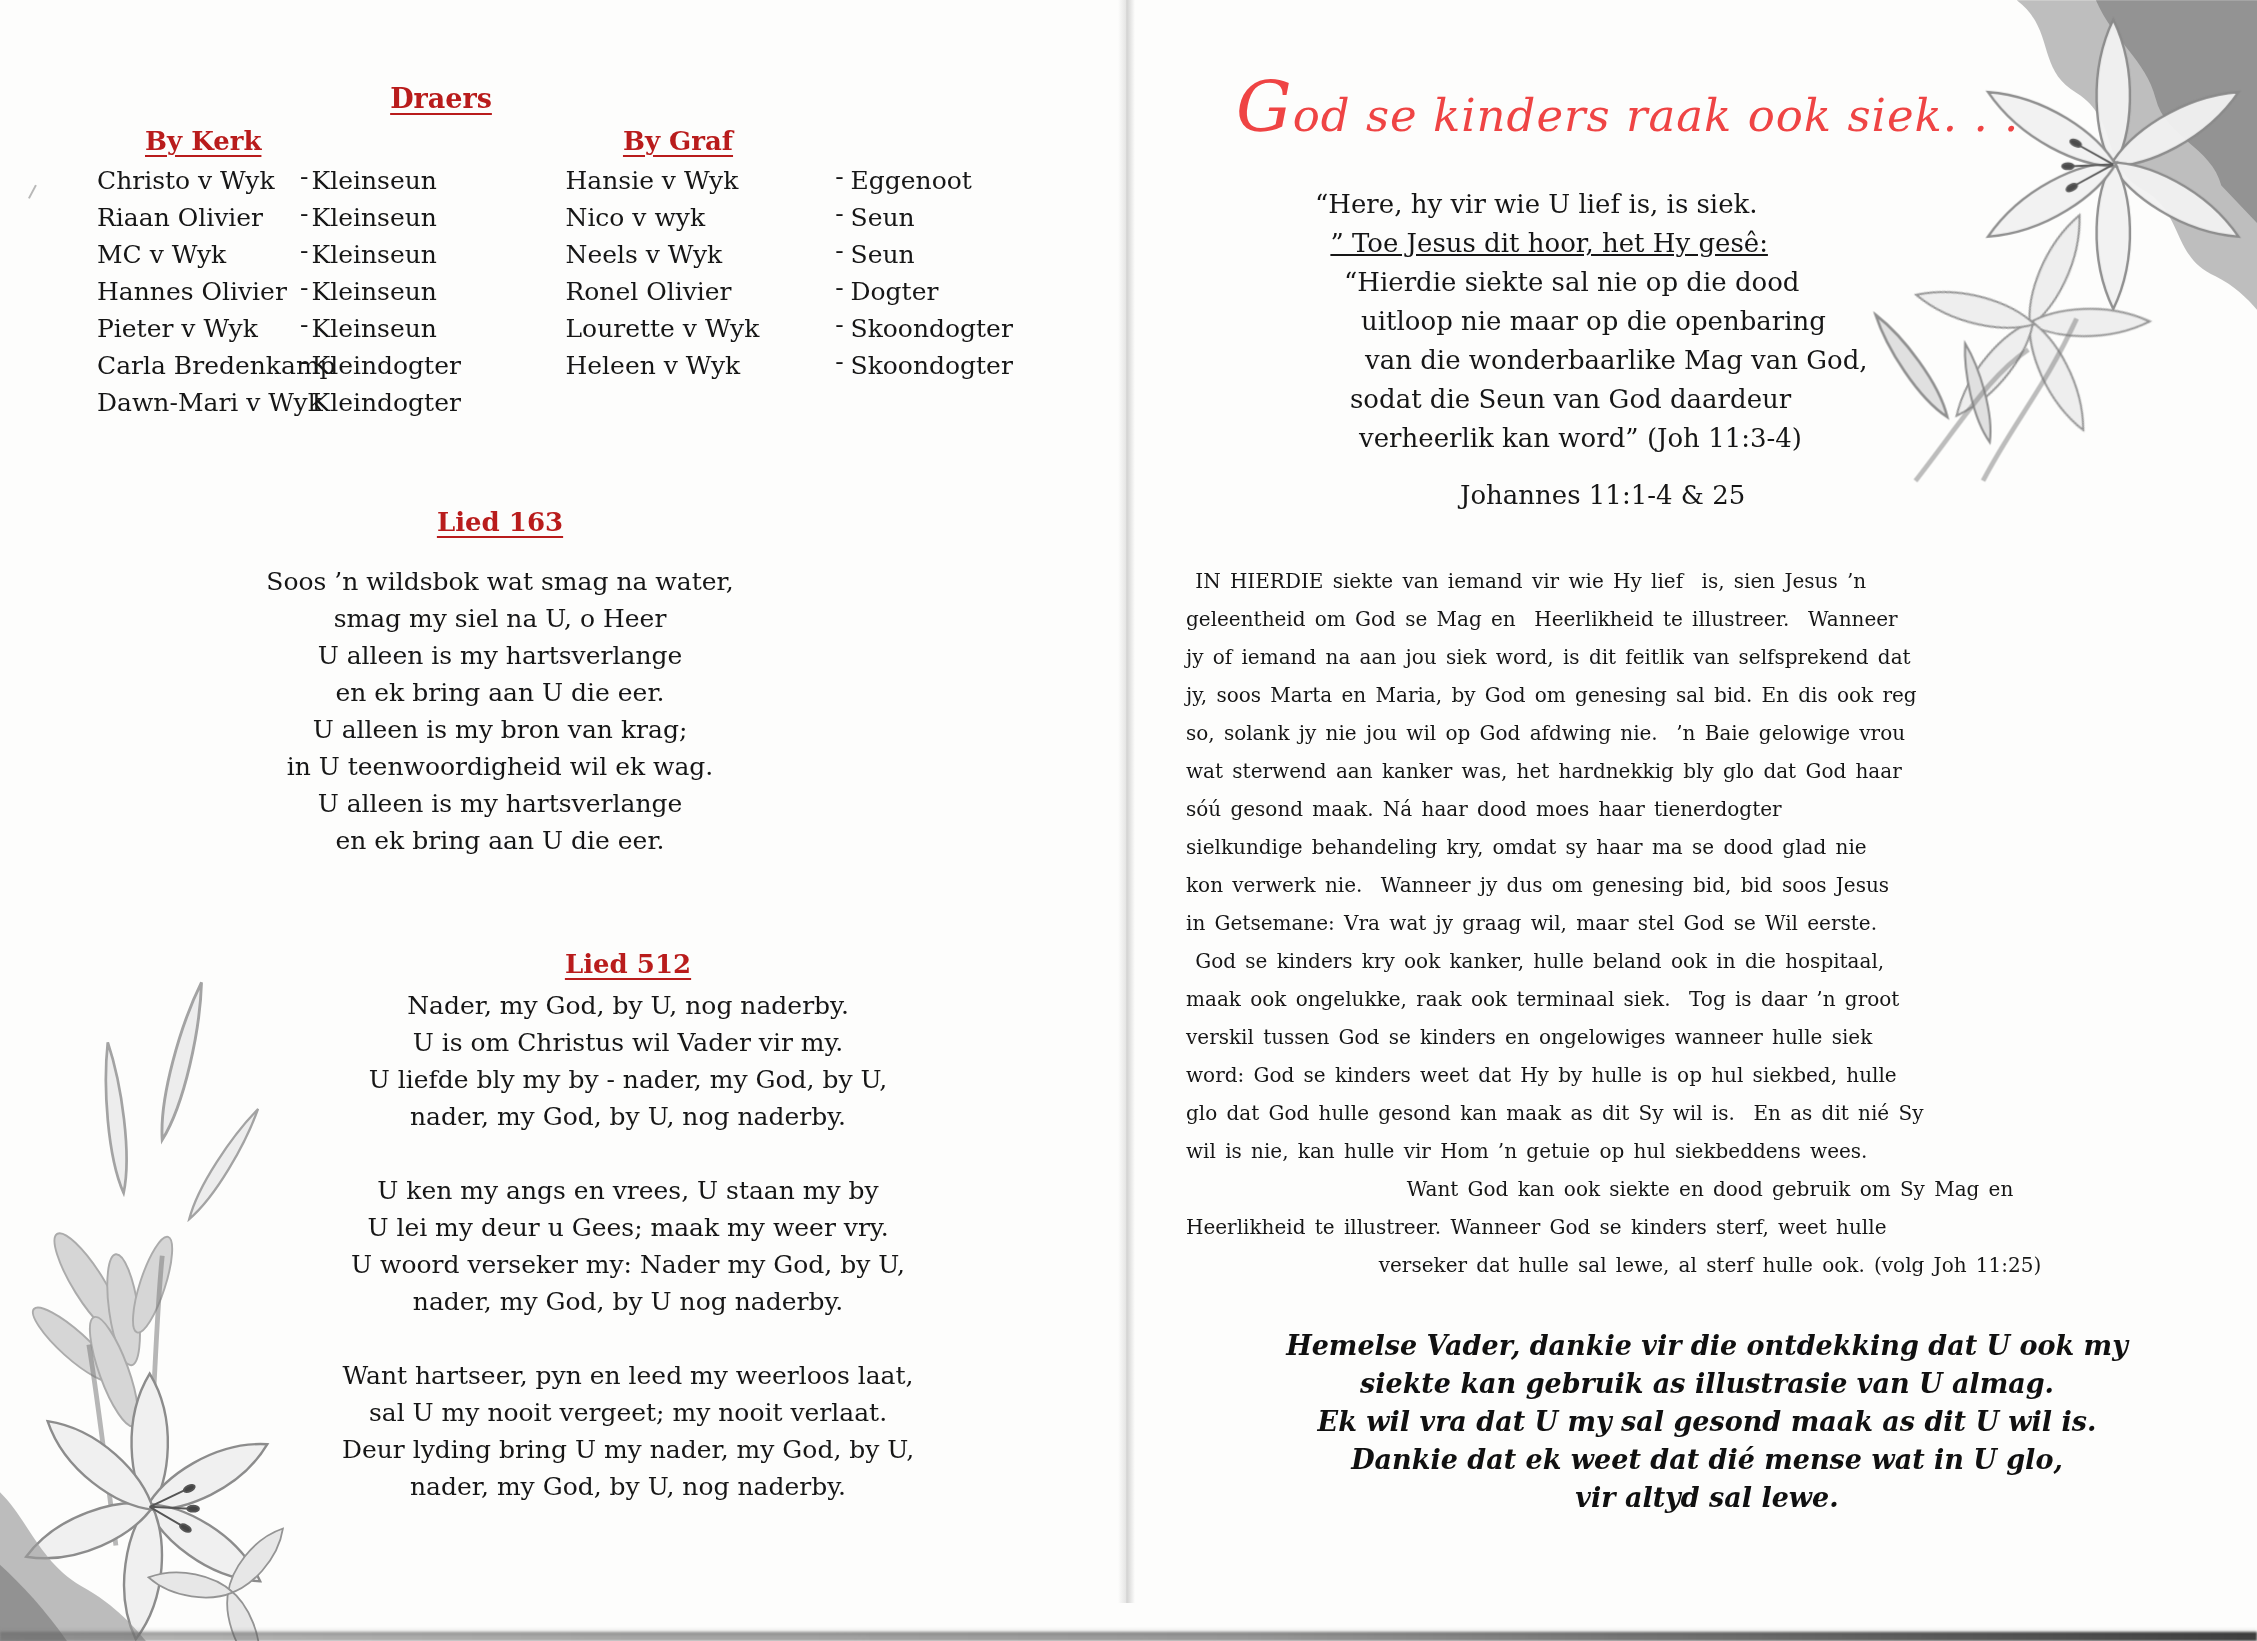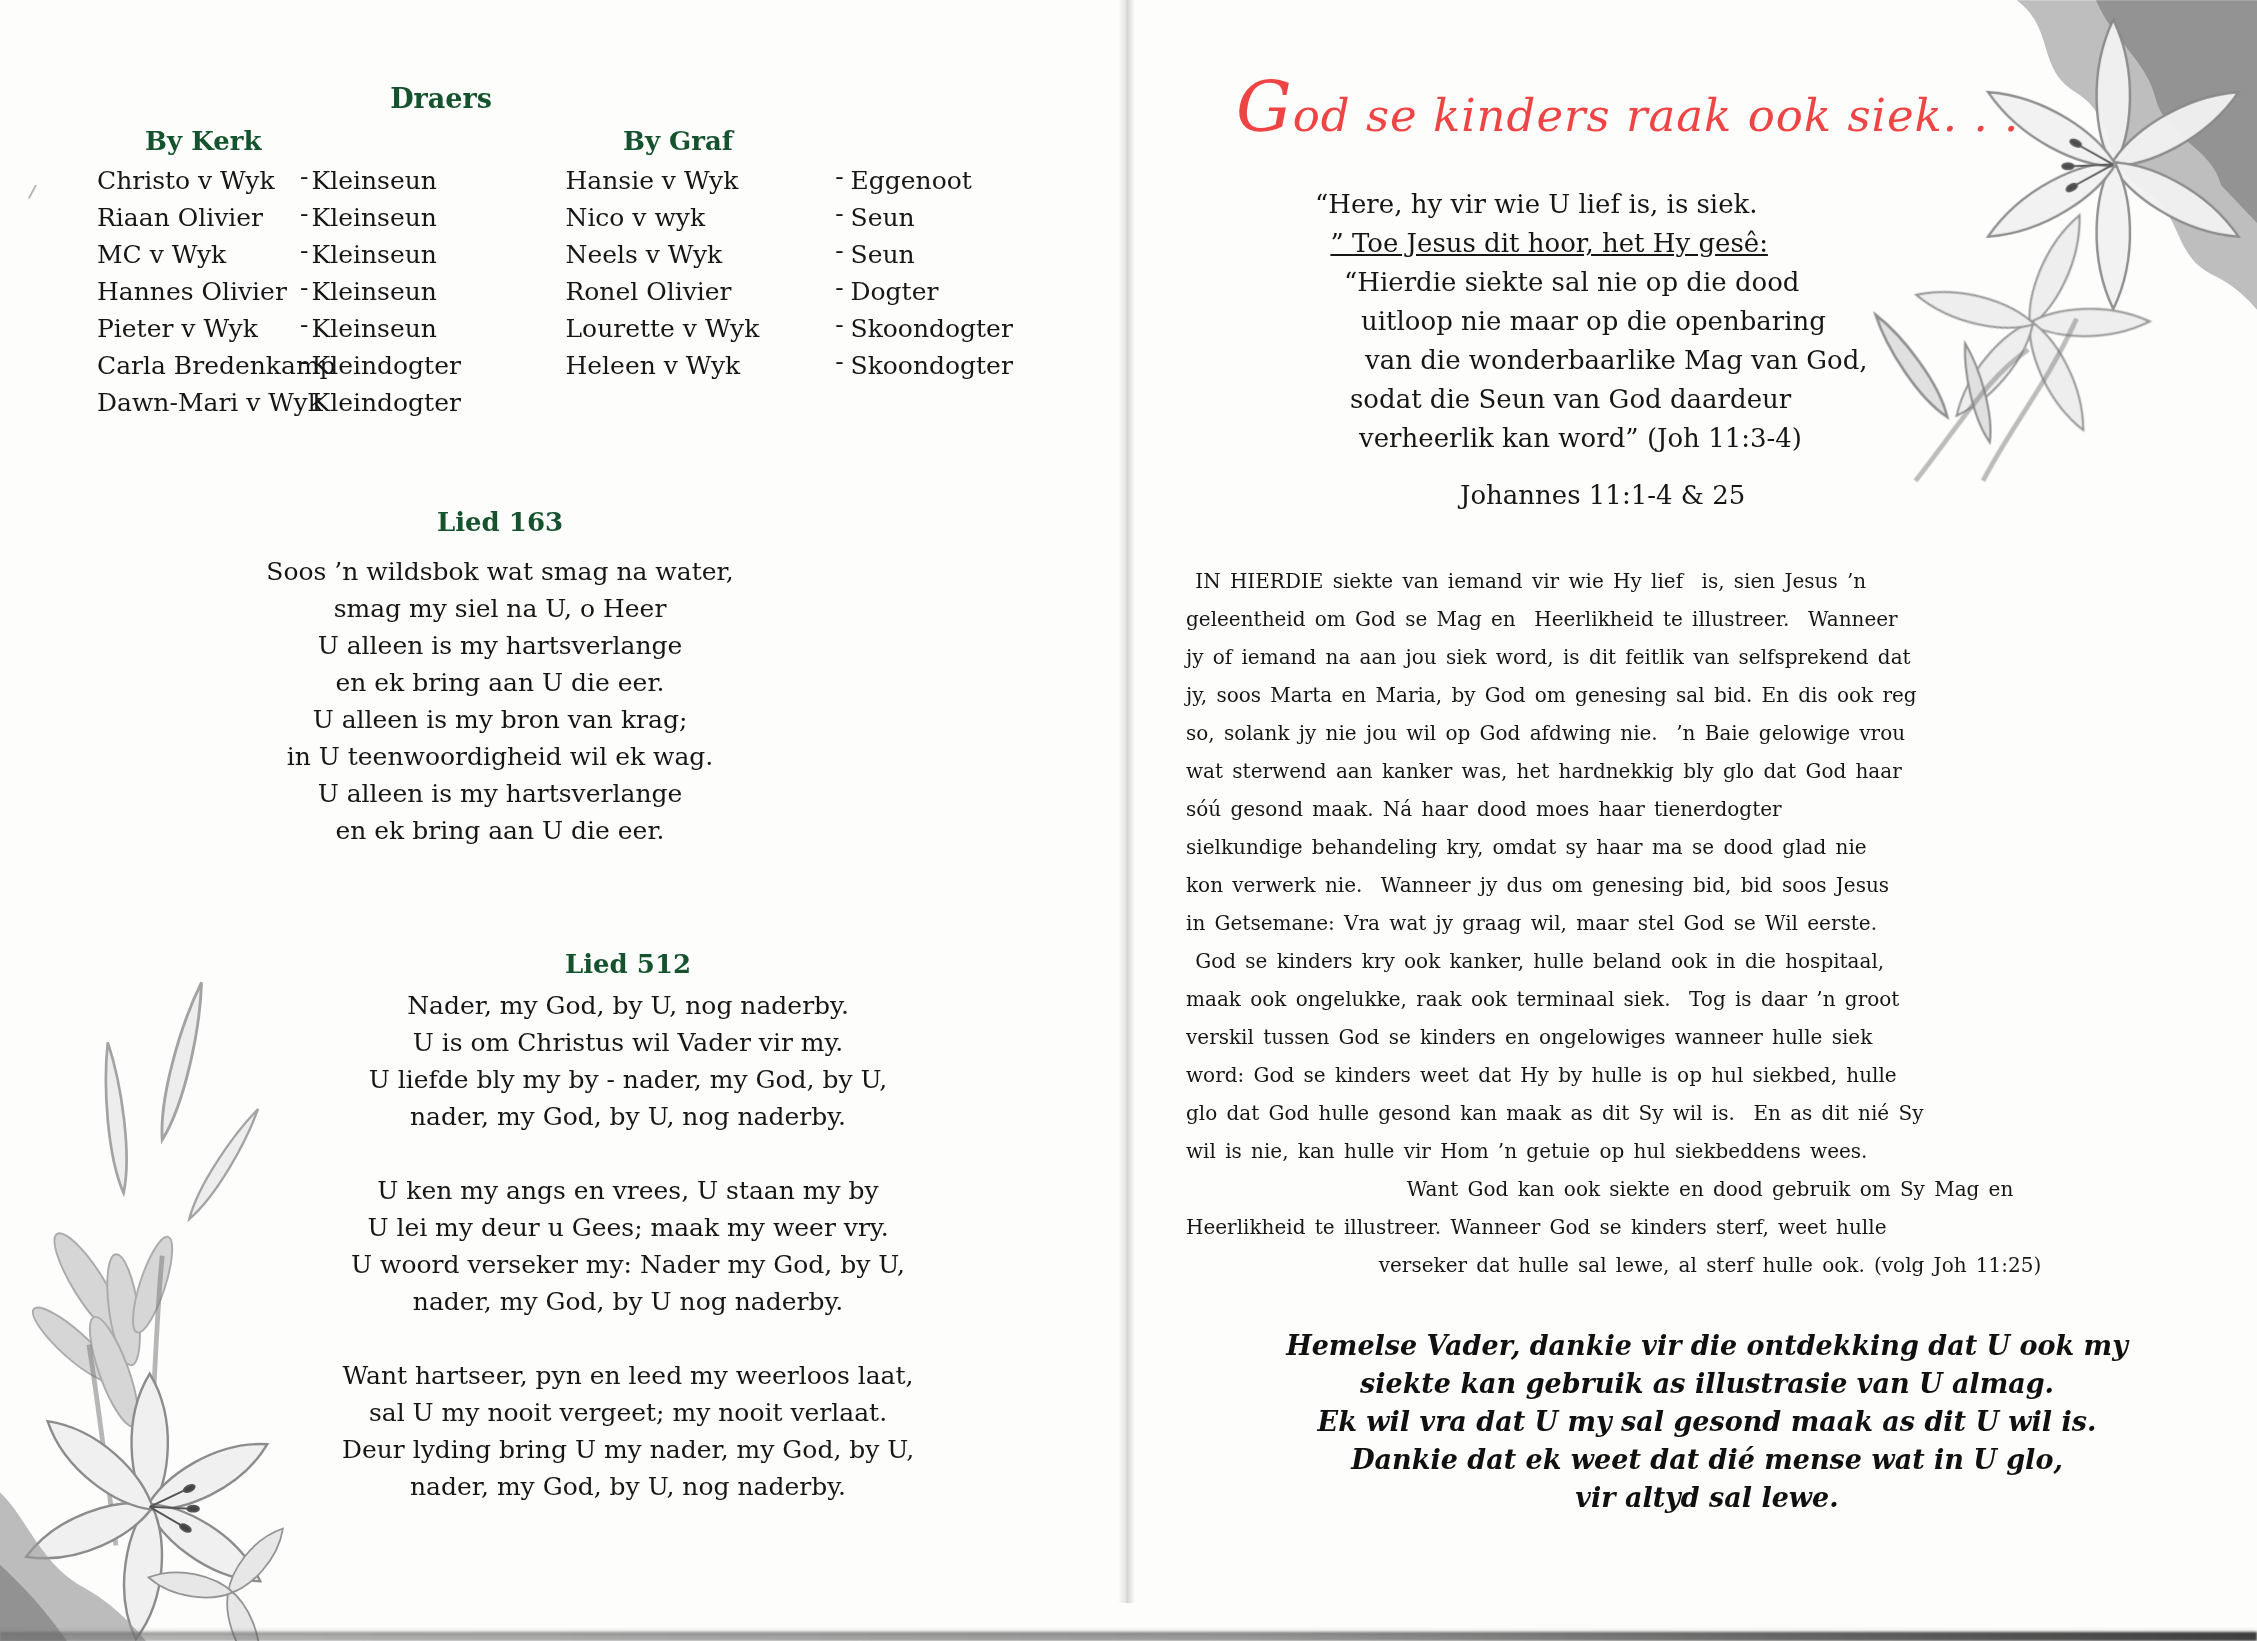--- a/index.html
+++ b/index.html
@@ -7,39 +7,39 @@
     position:relative; width:2257px; height:1641px;
     background:#fdfdfc; overflow:hidden;
     font-family:"DejaVu Serif","Liberation Serif",serif;
     color:#161616;
   }
   .page{position:absolute; top:0; height:1641px;}
   .page-left{left:0; width:1125px;}
   .page-right{left:1125px; width:1133px;}
 
   
-  .heading{font-weight:bold; text-underline-offset:4.8px; text-decoration-thickness:1.9px; color:#14532d;}
+  .heading{font-weight:bold; text-decoration:underline; text-underline-offset:4.8px; text-decoration-thickness:1.9px; color:#b91c1c;}
   .line{white-space:pre;}
 
   
   .bearers-title{position:absolute; left:359px; top:83px; width:164px; text-align:center; font-size:27px;}
   .by-kerk{position:absolute; left:145px; top:126px; width:212px; font-size:26px;}
   .by-graf{position:absolute; left:572px; top:126px; width:212px; text-align:center; font-size:26px;}
   .bearers-table{
     position:absolute; left:97px; top:162px;
     display:grid; grid-template-columns:200px 14.5px 254px 263px 22px 179px;
     grid-auto-rows:37px; font-size:25px;
   }
   .brow{display:contents;}
   .bcell{white-space:nowrap; line-height:37px;}
   .bdash{text-align:center; position:relative; top:-3.9px;}
 
   
   .song{position:absolute; text-align:center; font-size:25px; line-height:37px;}
-  .song .song-title{display:inline-block; font-size:26px; margin-bottom:12px;}
+  .song .song-title{display:inline-block; font-size:26px; margin-bottom:22px;}
   .song-163{left:162px; top:504px; width:676px;}
   .song-512{left:290px; top:946px; width:676px;}
   .stanza{margin-bottom:37px;}
   .song-512 .song-title{margin-bottom:3.9px;}
 
   
   .script-title{
     position:absolute; left:111px; top:66px; z-index:3;
     font-style:italic; font-size:45px; letter-spacing:1px;
     color:#ef4444; white-space:nowrap;

